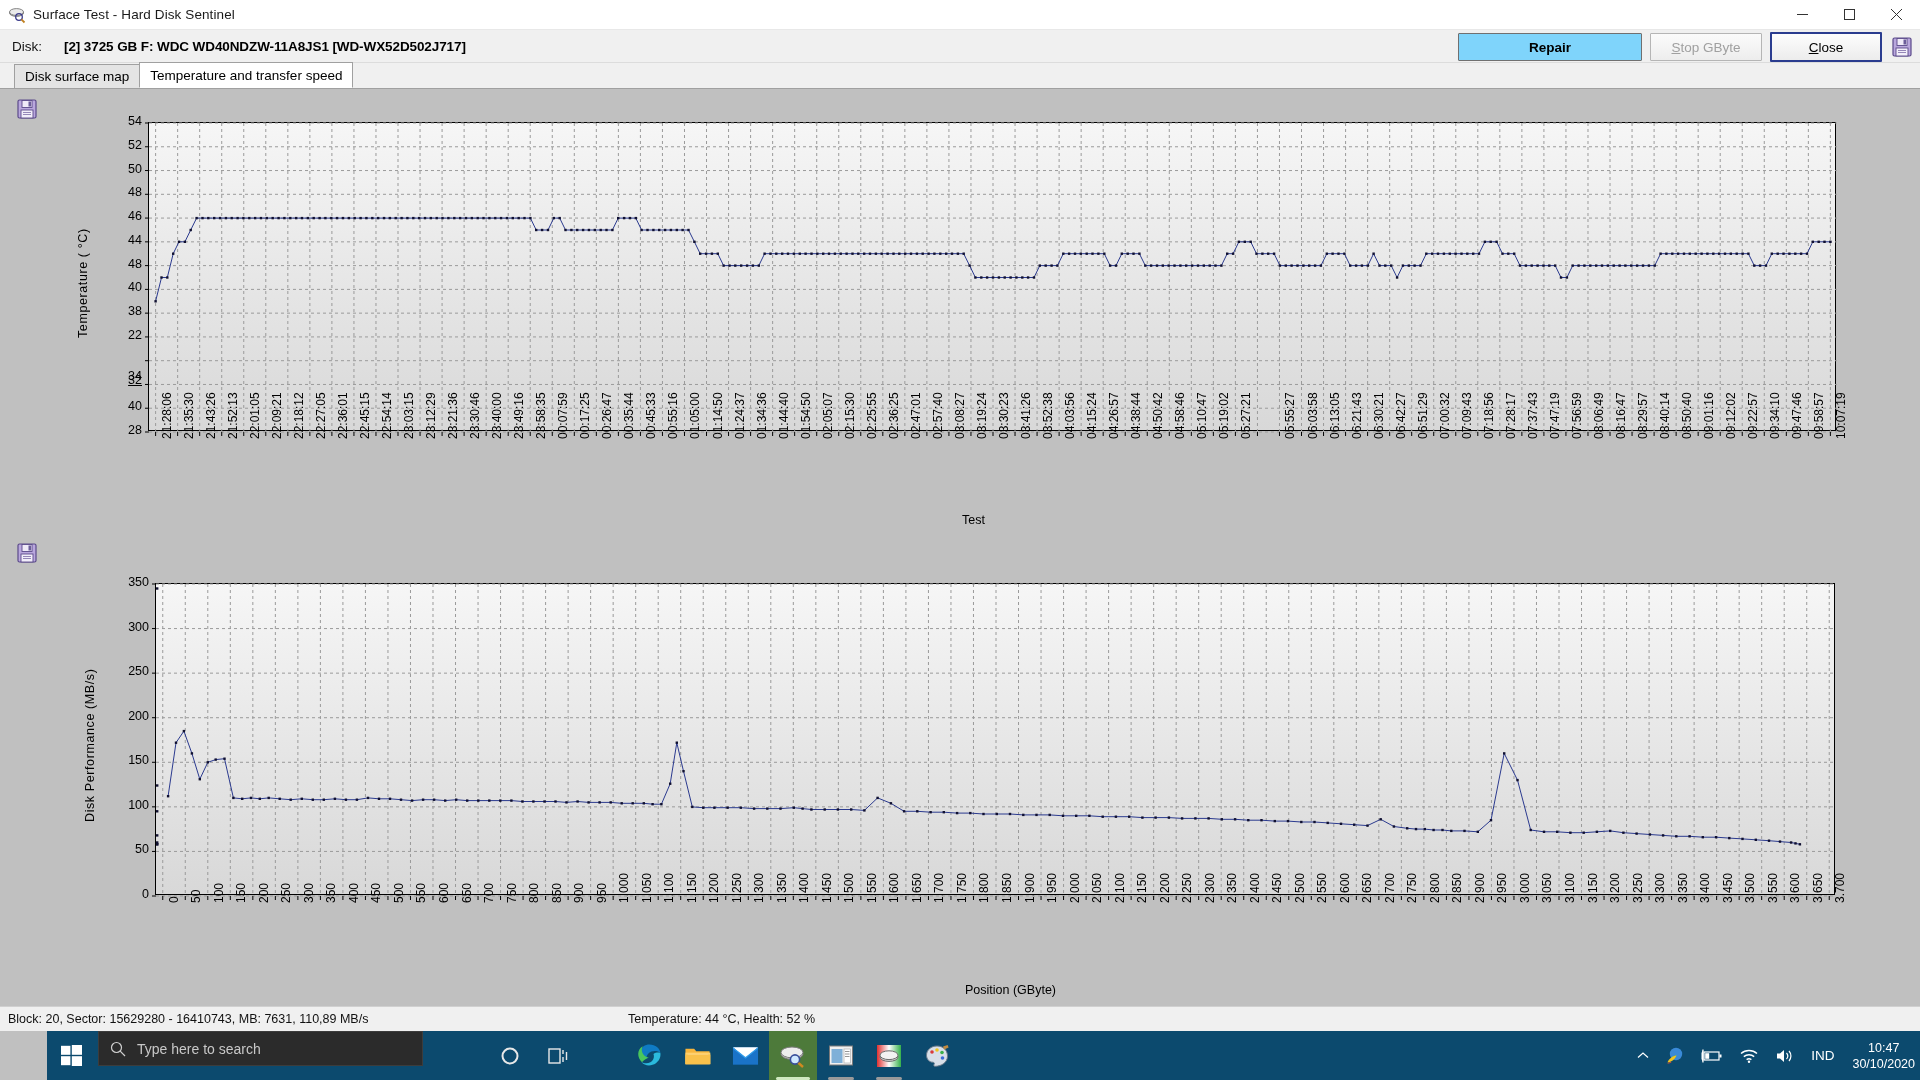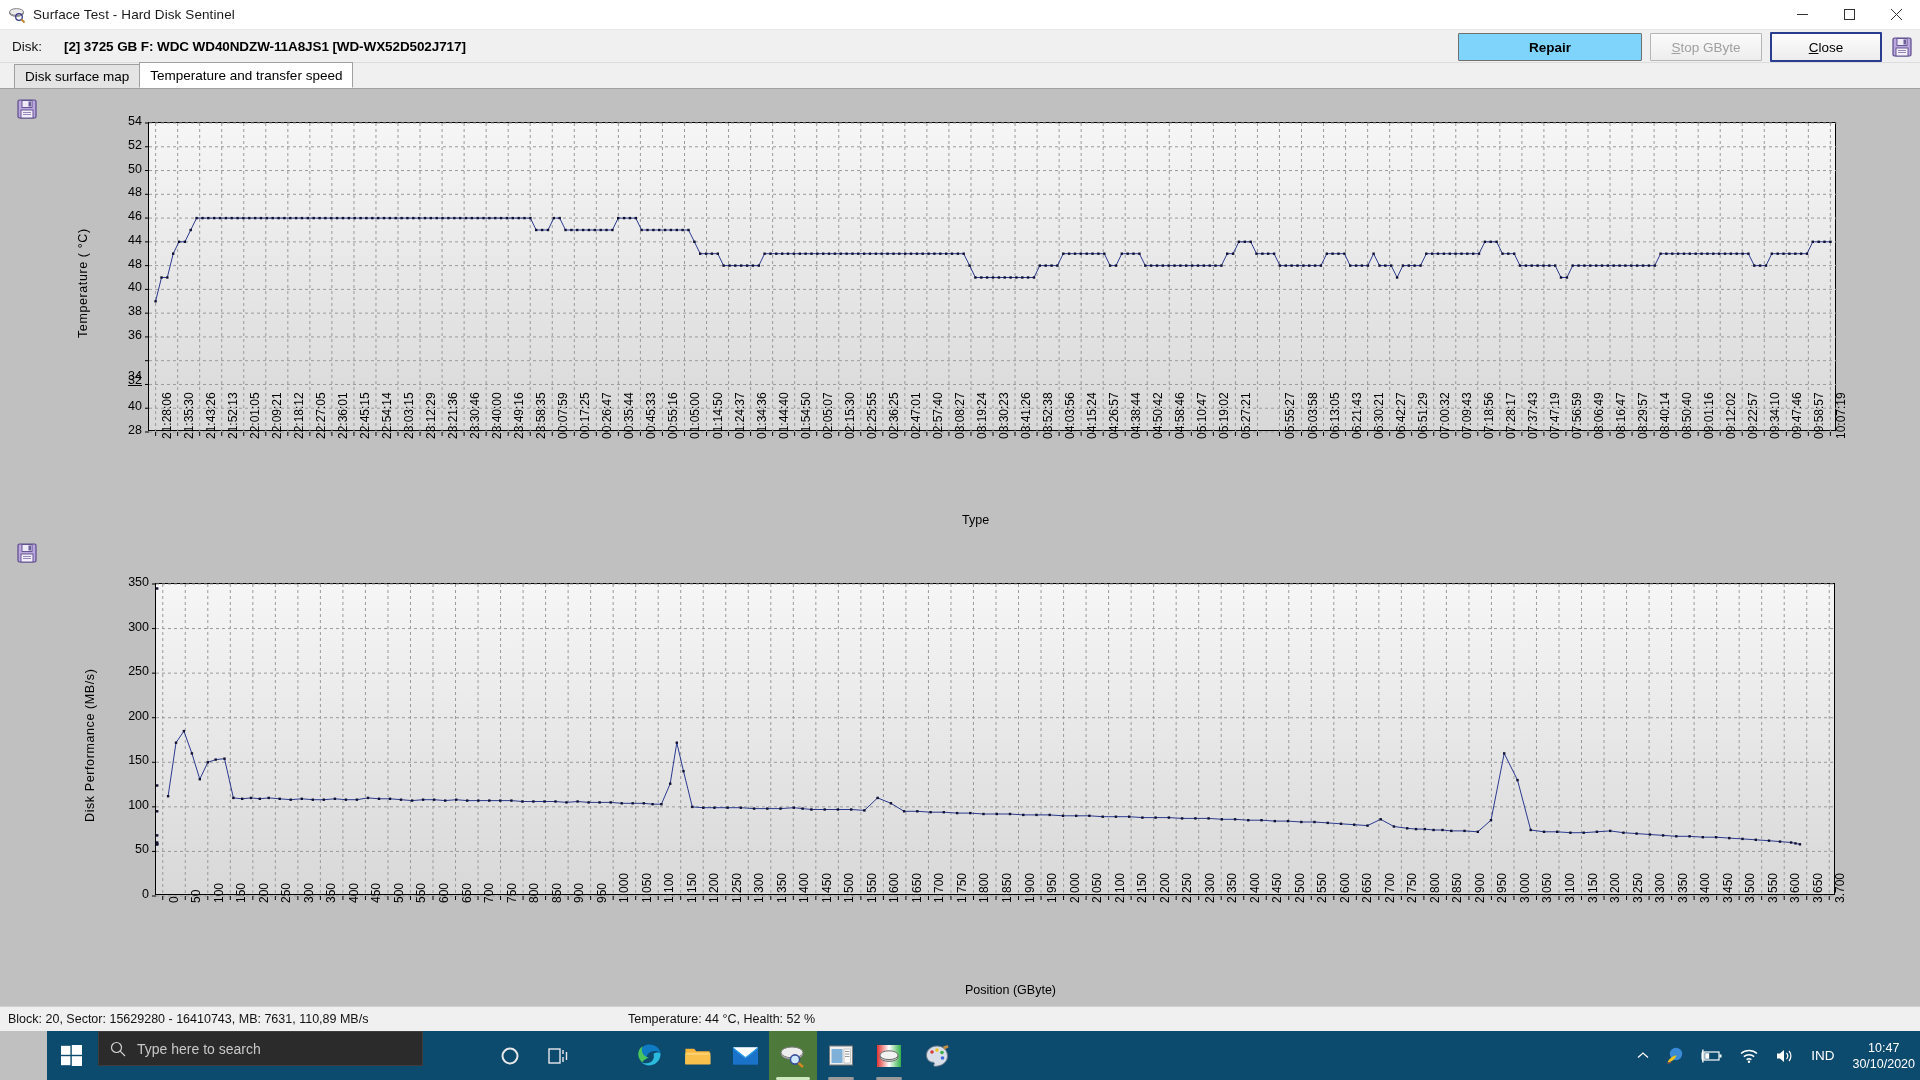--- a/index.html
+++ b/index.html
@@ -630,21 +630,21 @@
                 <rect x="1668.5" y="117.6" width="2.4" height="2.4" fill="#101030"></rect>
                 <rect x="1674.3" y="117.6" width="2.4" height="2.4" fill="#101030"></rect>
                 <rect x="1680.2" y="117.6" width="2.4" height="2.4" fill="#101030"></rect>
               </g>
             </svg>
           </div>
           <div class="ytick" style="left: -40px; width: 34px; top: 301px;">28</div>
           <div class="ytick" style="left: -40px; width: 34px; top: 277.231px;">40</div>
           <div class="ytick" style="left: -40px; width: 34px; top: 251px; text-decoration: underline;">32</div>
           <div class="ytick" style="left: -40px; width: 34px; top: 247px;">34</div>
-          <div class="ytick" style="left: -40px; width: 34px; top: 205.923px;">36</div>
+          <div class="ytick" style="left: -40px; width: 34px; top: 205.923px;">22</div>
           <div class="ytick" style="left: -40px; width: 34px; top: 182.154px;">38</div>
           <div class="ytick" style="left: -40px; width: 34px; top: 158.385px;">40</div>
           <div class="ytick" style="left: -40px; width: 34px; top: 134.615px;">48</div>
           <div class="ytick" style="left: -40px; width: 34px; top: 110.846px;">44</div>
           <div class="ytick" style="left: -40px; width: 34px; top: 87.0769px;">46</div>
           <div class="ytick" style="left: -40px; width: 34px; top: 63.3077px;">48</div>
           <div class="ytick" style="left: -40px; width: 34px; top: 39.5385px;">50</div>
           <div class="ytick" style="left: -40px; width: 34px; top: 15.7692px;">52</div>
           <div class="ytick" style="left: -40px; width: 34px; top: -8px;">54</div>
           <div class="xtick" style="left: 11.611px; top: 317px;">21:28:06</div>
@@ -716,21 +716,21 @@
           <div class="xtick" style="left: 1488.06px; top: 317px;">08:29:57</div>
           <div class="xtick" style="left: 1510.1px; top: 317px;">08:40:14</div>
           <div class="xtick" style="left: 1532.13px; top: 317px;">08:50:40</div>
           <div class="xtick" style="left: 1554.17px; top: 317px;">09:01:16</div>
           <div class="xtick" style="left: 1576.21px; top: 317px;">09:12:02</div>
           <div class="xtick" style="left: 1598.24px; top: 317px;">09:22:57</div>
           <div class="xtick" style="left: 1620.28px; top: 317px;">09:34:10</div>
           <div class="xtick" style="left: 1642.32px; top: 317px;">09:47:46</div>
           <div class="xtick" style="left: 1664.35px; top: 317px;">09:58:57</div>
           <div class="xtick" style="left: 1686.39px; top: 317px;">10:07:19</div>
-          <div class="axis-title" style="left: 814px; top: 391px;">Type</div>
+          <div class="axis-title" style="left: 814px; top: 391px;">Test</div>
           <div class="axis-title ylab" style="left: -72px; top: 215.7px;">Temperature ( °C)</div>
         </div>
     </div>
 
     <div class="panel panel-bot">
       <div class="panel-save">
         <svg width="26" height="24" viewBox="0 0 24 24">
           <rect x="3" y="3" width="18" height="18" rx="1.5" fill="#b9a7dd" stroke="#5b4a8a" stroke-width="1.2"></rect>
           <rect x="7" y="3.5" width="10" height="7" fill="#efeaf8" stroke="#5b4a8a" stroke-width="0.9"></rect>
           <rect x="13.5" y="4.5" width="2.5" height="5" fill="#6b5c9a"></rect>

